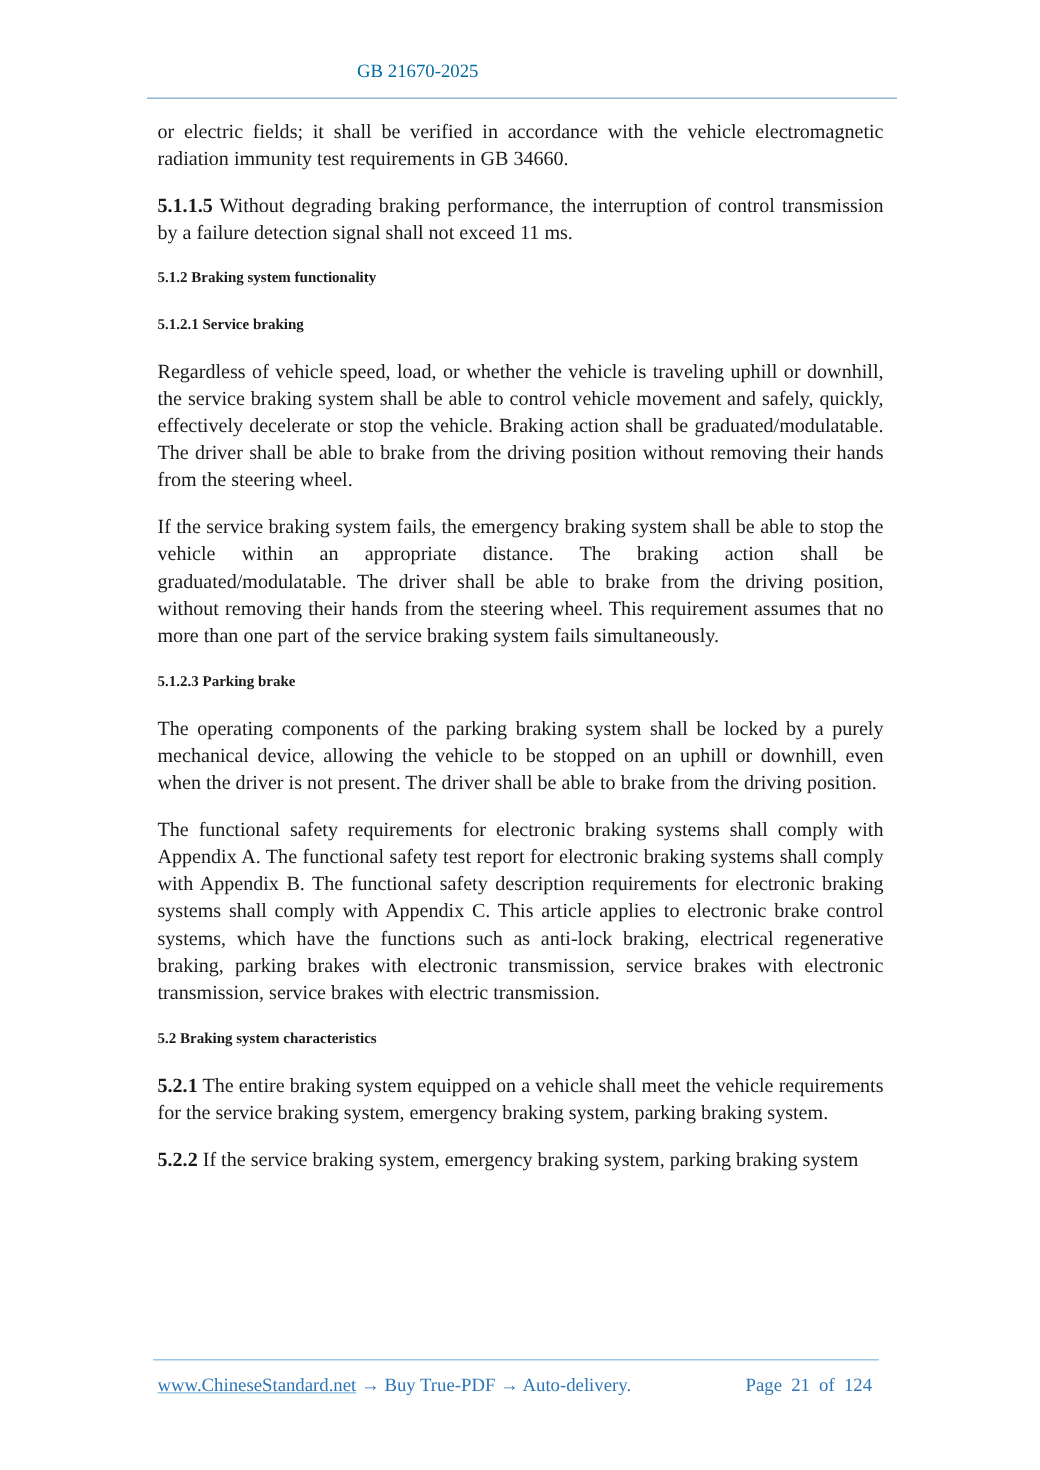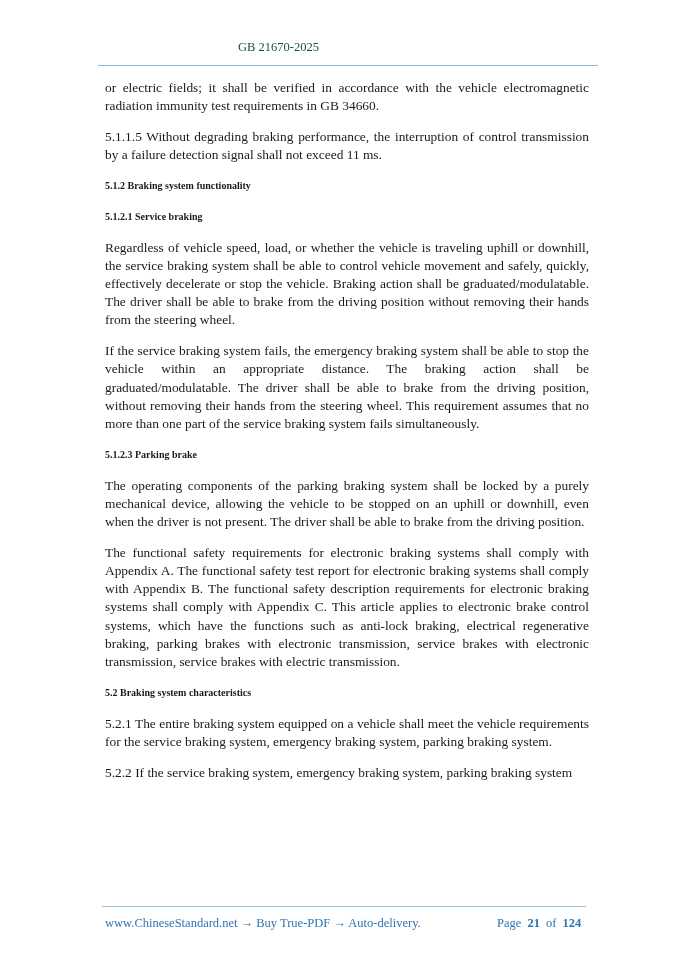--- a/index.html
+++ b/index.html
@@ -1,31 +1,31 @@
 <!DOCTYPE html>
 <html><head>
 <meta charset="utf-8">
 <style>
   html, body { margin: 0; padding: 0; background: #ffffff; }
   body { width: 693px; height: 980px; position: relative; overflow: hidden;
          font-family: "Liberation Serif", "DejaVu Serif", serif; color: #1a1a1a; }
   .header-title { position: absolute; top: 40px; left: 0; width: 557px; text-align: center;
-         font-size: 12.5px; color: #14532d; }
+         font-size: 12.5px; color: #0369a1; }
   .header-rule { position: absolute; top: 65px; left: 98px; width: 500px; height: 0;
          border-top: 1px solid #8fb8d6; }
   .content { position: absolute; top: 79px; left: 105px; width: 484px; font-size: 13.4px; line-height: 18.2px; }
   .content p { margin: 0 0 12.6px 0; text-align: justify; }
   .content h3 { margin: 0 0 12.6px 0; font-size: 10px; font-weight: bold; line-height: 18.2px; }
-  .num { font-weight: normal; }
+  .num { font-weight: bold; }
   .footer-rule { position: absolute; top: 906px; left: 102px; width: 484px; height: 0;
          border-top: 1px solid #9cc6e4; }
   .footer-left { position: absolute; top: 916px; left: 105px; font-size: 12.5px; color: #2e75b6; }
-  .footer-link { color: #2e75b6; text-decoration-color: #9cc6e4; }
+  .footer-link { color: #2e75b6; text-decoration: underline; text-decoration-color: #9cc6e4; }
   .footer-right { position: absolute; top: 916px; left: 497px; font-size: 12.5px; color: #2e75b6; word-spacing: 3px; }
-  .footer-right b { font-weight: bold; }
+  .footer-right b { font-weight: normal; }
 </style>
 </head>
 <body>
 
 <div class="header-title">GB 21670-2025</div>
 <div class="header-rule"></div>
 
 <div class="content">
   <p>or electric fields; it shall be verified in accordance with the vehicle electromagnetic radiation immunity test requirements in GB 34660.</p>
   <p><span class="num">5.1.1.5</span><span> Without degrading braking performance, the interruption of control transmission by a failure detection signal shall not exceed 11 ms.</span></p>

